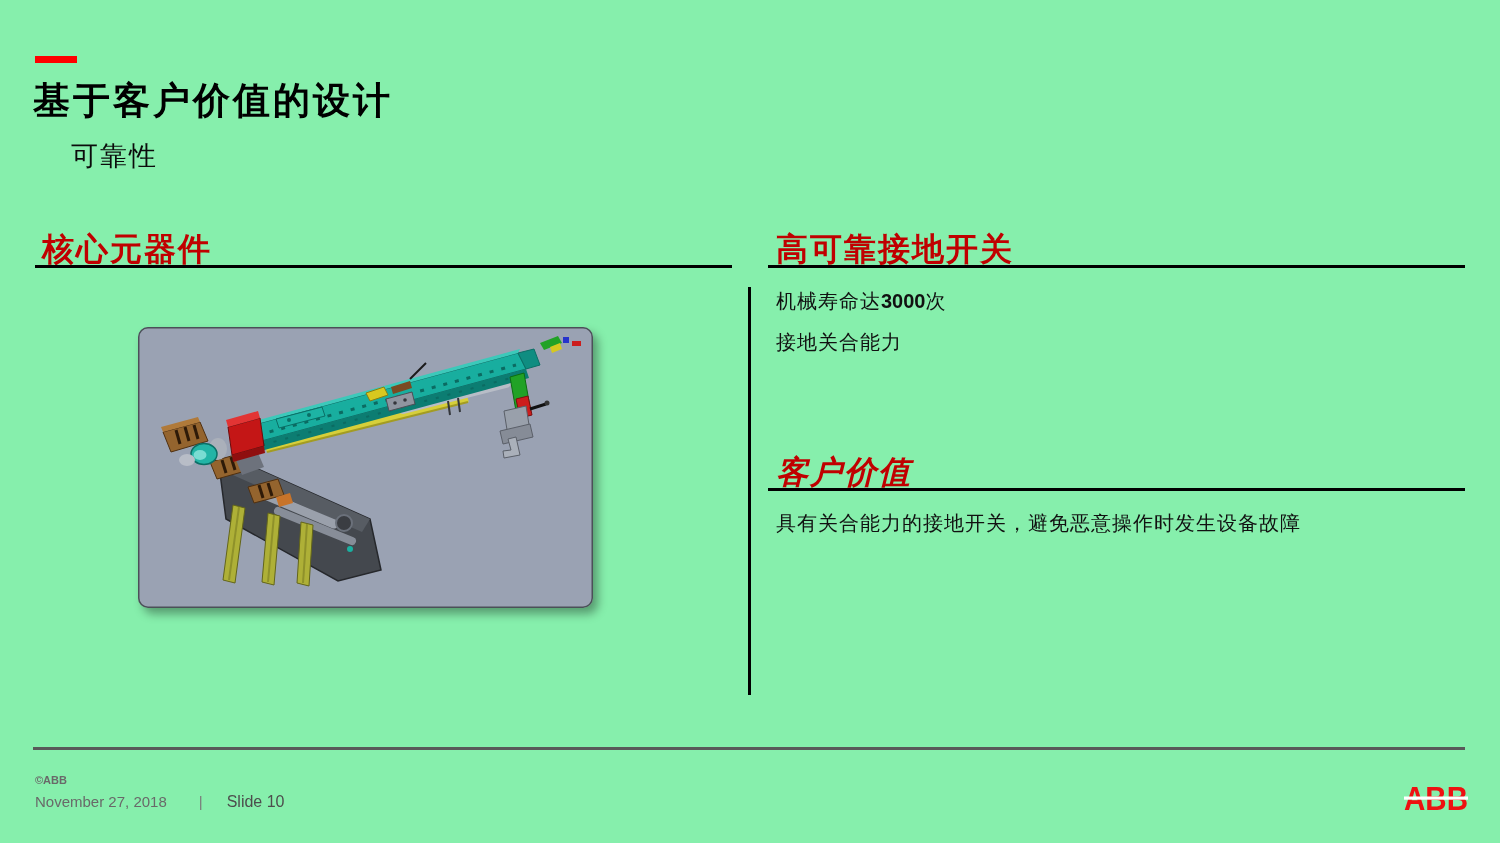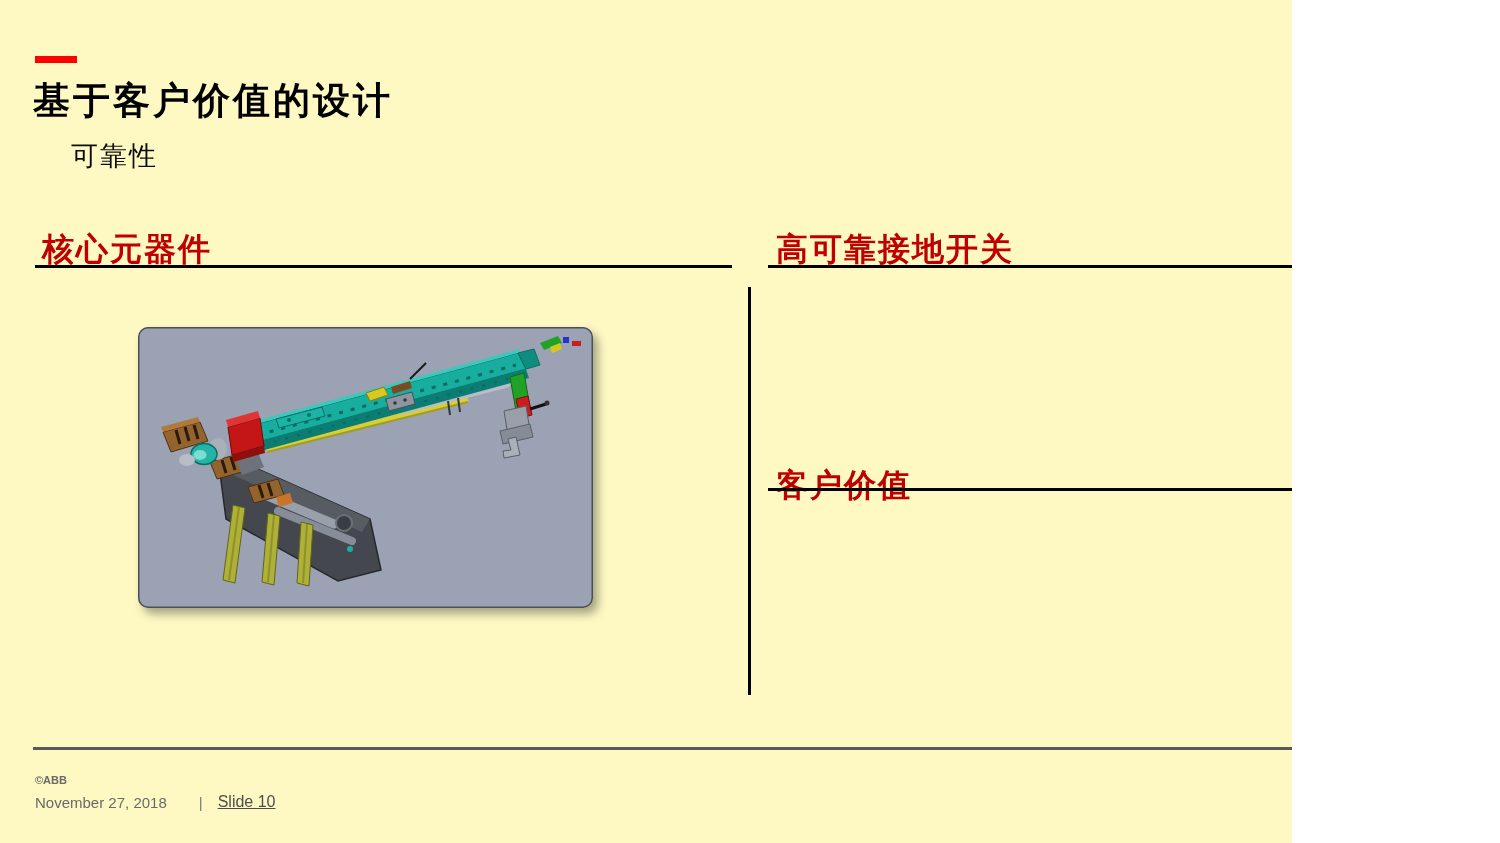--- a/index.html
+++ b/index.html
@@ -1,58 +1,58 @@
 <!DOCTYPE html>
 <html><head>
 <meta charset="utf-8">
 <style>
   html,body{margin:0;padding:0;background:#ffffff;}
   .slide{
     position:relative;
-    width:1292px;height:843px;
-    background:#fef9c3;
+    width:1500px;height:843px;
+    background:#86efac;
     overflow:hidden;
     font-family:"DejaVu Serif","Liberation Serif",serif;
     color:#000;
   }
   .abs{position:absolute;}
 
   .accent-dash{left:35px;top:56px;width:42px;height:7px;background:#FF0000;}
   .page-title{left:33px;top:76px;font-size:37px;font-weight:bold;letter-spacing:3px;color:#000;white-space:nowrap;}
   .page-subtitle{left:35px;top:138px;font-size:27px;letter-spacing:2px;color:#0b0b0b;white-space:nowrap;margin-left:36px;}
 
   .section-header{font-size:32px;font-weight:bold;color:#C00000;letter-spacing:2px;white-space:nowrap;}
   .left-header{left:42px;top:228px;}
   .rule{background:#000;height:3px;}
   .rule-left{left:35px;top:265px;width:697px;}
   .rule-r1{left:768px;top:265px;width:697px;}
   .rule-r2{left:768px;top:488px;width:697px;}
   .v-divider{left:748px;top:287px;width:3px;height:408px;background:#000;}
 
   .r-header1{left:776px;top:228px;text-align:right;}
-  .r-header2{left:776px;top:464px;}
+  .r-header2{left:776px;top:451px;font-style:italic;}
 
   .body-block{color:#111;font-size:20px;white-space:nowrap;letter-spacing:1px;}
   .body1{left:776px;top:281px;line-height:41px;}
   .body2{left:776px;top:504px;line-height:39px;}
   .num{font-family:"Liberation Sans","DejaVu Sans",sans-serif;font-weight:600;letter-spacing:0;}
 
   .cad-frame{
     left:138px;top:327px;width:455px;height:281px;
     border-radius:10px;
     box-shadow:5px 6px 10px rgba(0,0,0,0.35);
     overflow:hidden;
   }
   .cad-frame svg{display:block;}
 
   .footer-rule{left:33px;top:747px;width:1432px;height:3px;background:#595959;}
   .footer-copy{left:35px;top:774px;font-family:"Liberation Sans","DejaVu Sans",sans-serif;font-size:11px;font-weight:bold;color:#696969;}
-  .footer-meta{left:35px;top:793px;font-family:"Liberation Sans","DejaVu Sans",sans-serif;font-size:15px;color:#696969;display:flex;align-items:center;}
+  .footer-meta{left:35px;top:793px;font-family:"Liberation Sans","DejaVu Sans",sans-serif;font-size:15px;color:#696969;display:flex;align-items:flex-start;}
   .footer-sep{margin-left:32px;color:#7a7a7a;}
-  .footer-slide{margin-left:15px;font-size:16px;color:#4d4d4d;text-decoration:underline;}
+  .footer-slide{margin-left:24px;font-size:16px;color:#4d4d4d;}
 
   .logo-box{left:1404px;top:785px;width:64px;height:28px;}
 </style>
 </head>
 <body>
 
 <div class="slide">
 
   <div class="abs accent-dash"></div>
   <div class="abs page-title">基于客户价值的设计</div>
@@ -140,24 +140,29 @@
       <polygon points="412,20 422,16 424,22 414,26" fill="#d6c81f"></polygon>
       <rect x="425" y="10" width="6" height="6" fill="#2633cc"></rect>
       <rect x="434" y="14" width="9" height="5" fill="#cc1d1d"></rect>
     </svg>
   </div>
 
   <div class="abs v-divider"></div>
 
   <div class="abs section-header r-header1">高可靠接地开关</div>
   <div class="abs rule rule-r1"></div>
+  <div class="abs body-block body1">
+    <div><span>机械寿命达</span><span class="num">3000</span><span>次</span></div>
+    <div>接地关合能力</div>
+  </div>
 
   <div class="abs section-header r-header2">客户价值</div>
   <div class="abs rule rule-r2"></div>
   <div class="abs body-block body2">
+    <div>具有关合能力的接地开关，避免恶意操作时发生设备故障</div>
   </div>
 
   <div class="abs footer-rule"></div>
   <div class="abs footer-copy">©ABB</div>
   <div class="abs footer-meta">
     <span>November 27, 2018</span>
     <span class="footer-sep">|</span>
     <span class="footer-slide">Slide 10</span>
   </div>
 

